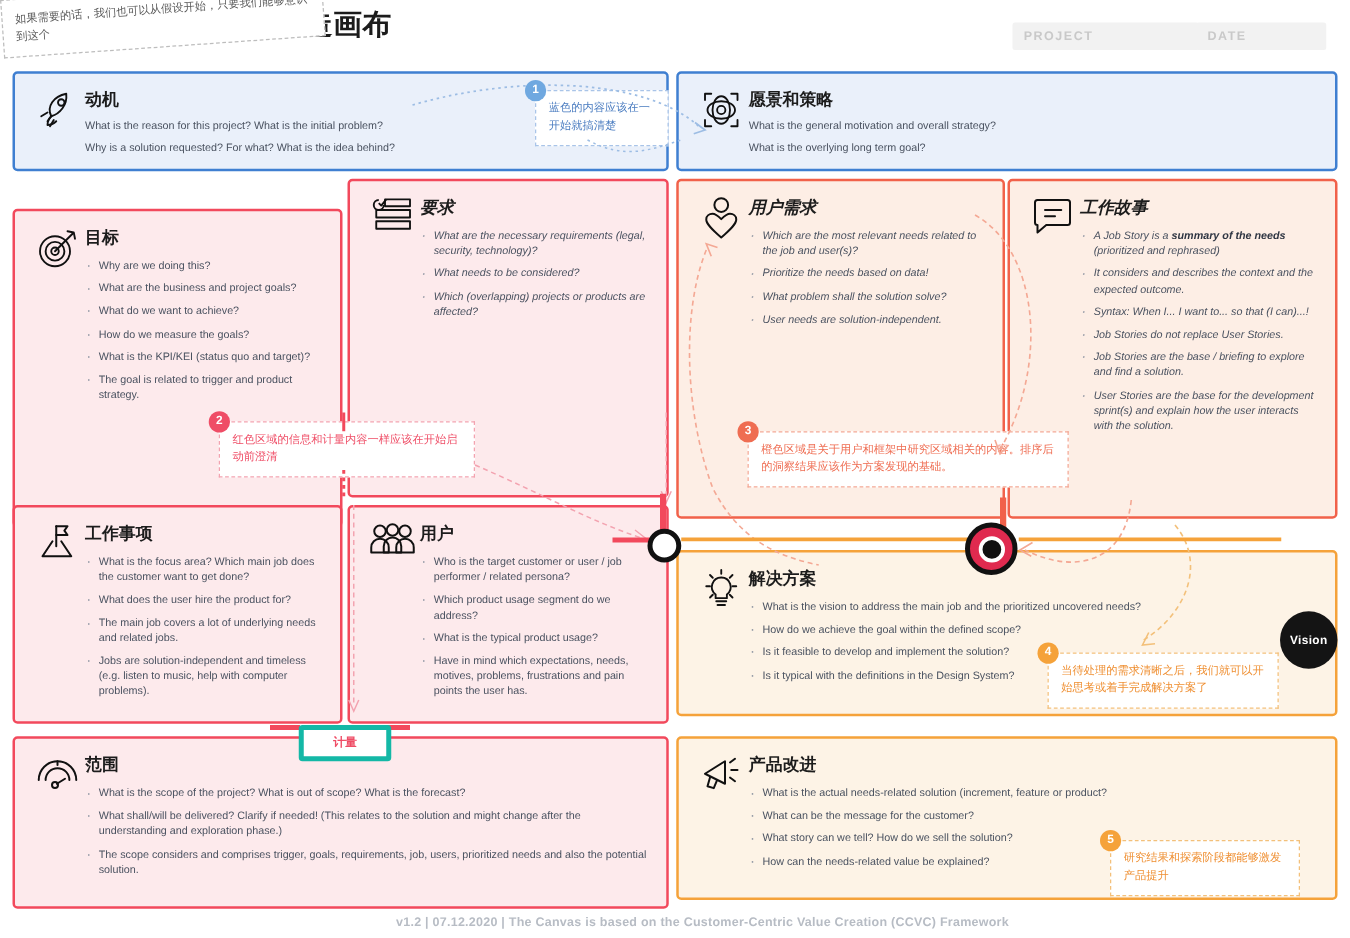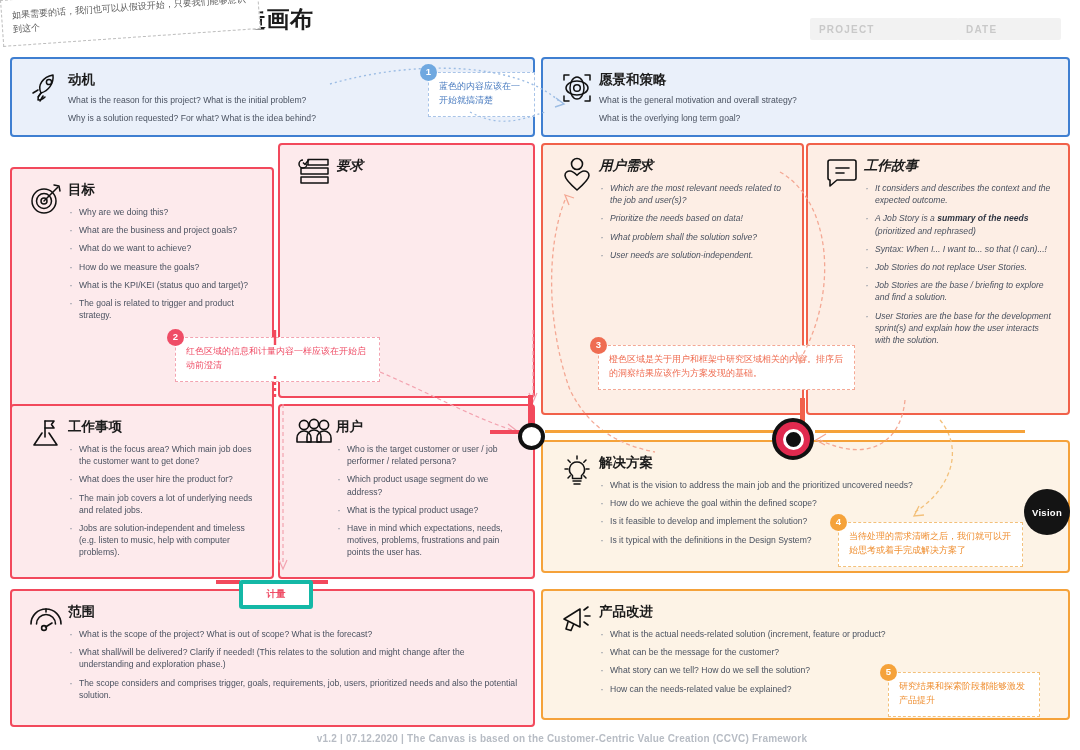--- a/index.html
+++ b/index.html
@@ -258,20 +258,25 @@
           <svg width="34" height="30" viewBox="0 0 34 30" fill="none" stroke="#111" stroke-width="1.5" stroke-linejoin="round">
             <path d="M6 3 a4 4 0 1 0 4 4"></path>
               <path d="M6 5.5 l2 2 l4 -5"></path>
             <rect x="11" y="2.5" width="20" height="5.5"></rect>
             <rect x="4" y="11" width="27" height="6"></rect>
             <rect x="4" y="20" width="27" height="6"></rect>
           </svg>
         </div>
         <div class="blk-body">
           <div class="blk-title">要求</div>
+          <ul class="blk-list">
+            <li>What are the necessary requirements (legal, security, technology)?</li>
+            <li>What needs to be considered?</li>
+            <li>Which (overlapping) projects or products are affected?</li>
+          </ul>
         </div>
       </div>
     </div>
   </div>
 
   <div class="block orange" id="blk-needs">
     <div class="inner">
       <div class="blk-head">
         <div class="blk-icon">
           <svg width="32" height="36" viewBox="0 0 32 36" fill="none" stroke="#111" stroke-width="1.6" stroke-linecap="round" stroke-linejoin="round">
@@ -298,22 +303,22 @@
         <div class="blk-icon">
           <svg width="34" height="32" viewBox="0 0 34 32" fill="none" stroke="#111" stroke-width="1.6" stroke-linecap="round" stroke-linejoin="round">
             <path d="M5 3 h24 a2 2 0 0 1 2 2 v16 a2 2 0 0 1 -2 2 h-17 l-7 6 v-6 h-0 a2 2 0 0 1 -2 -2 v-16 a2 2 0 0 1 2 -2 Z"></path>
             <path d="M11 11 h13"></path>
               <path d="M11 16 h8"></path>
           </svg>
         </div>
         <div class="blk-body">
           <div class="blk-title">工作故事</div>
           <ul class="blk-list">
+            <li id="js-0">A Job Story is a <b>summary of the needs</b> (prioritized and rephrased)</li>
             <li>It considers and describes the context and the expected outcome.</li>
-            <li id="js-0">A Job Story is a <b>summary of the needs</b> (prioritized and rephrased)</li>
             <li>Syntax: When I... I want to... so that (I can)...!</li>
             <li>Job Stories do not replace User Stories.</li>
             <li>Job Stories are the base / briefing to explore and find a solution.</li>
             <li>User Stories are the base for the development sprint(s) and explain how the user interacts with the solution.</li>
           </ul>
         </div>
       </div>
     </div>
   </div>
 

